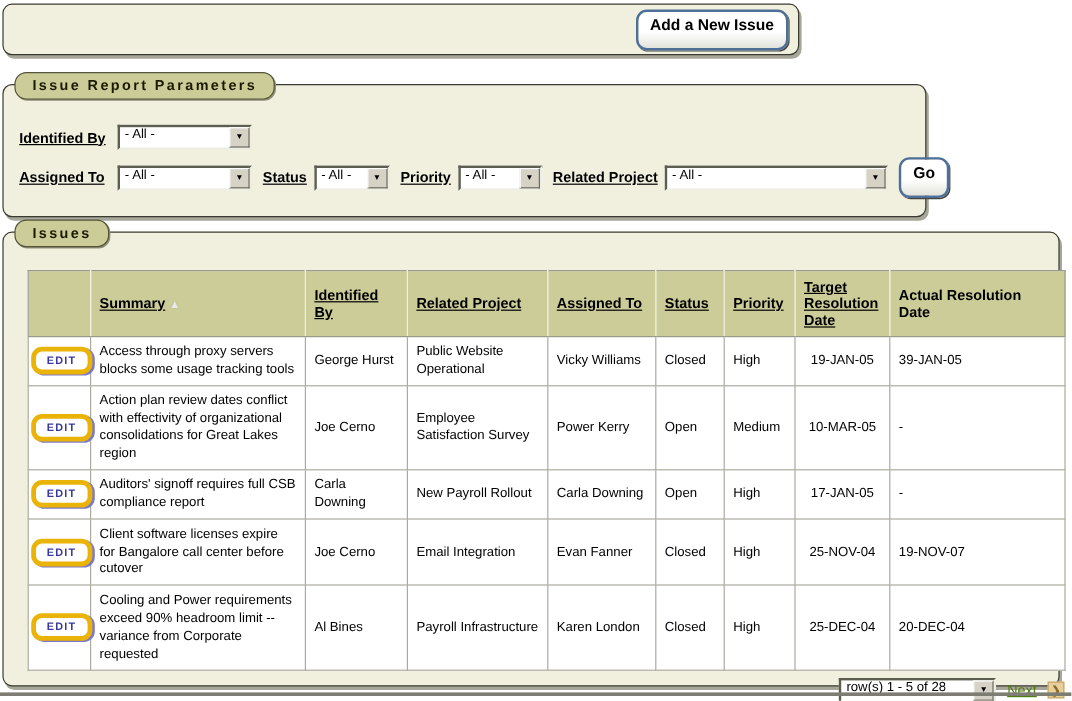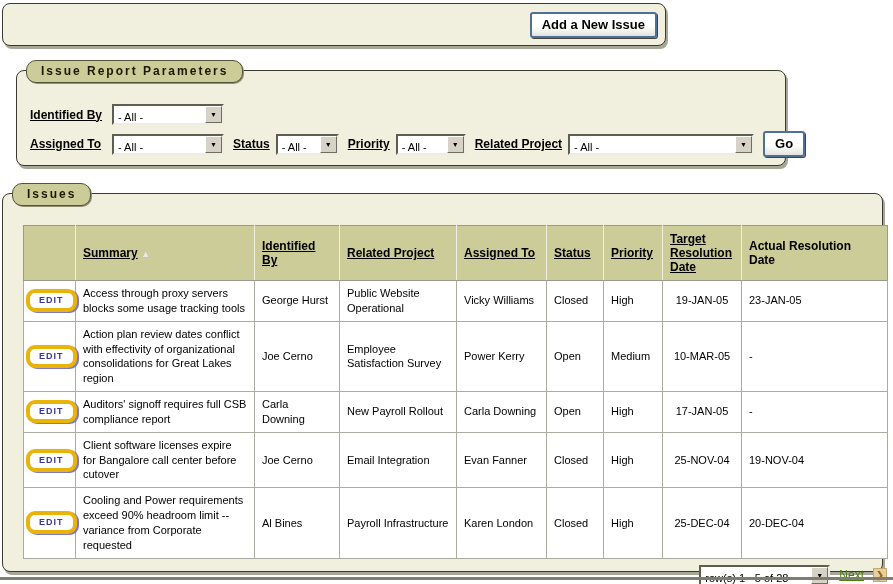--- a/index.html
+++ b/index.html
@@ -12,33 +12,33 @@
   .region-tab { position: absolute; top: -11px; left: 9px; background: #CCCC99;
     border: 1px solid #54543A; border-radius: 10px; padding: 3px 14px 4px;
     font-size: 12px; font-weight: bold; letter-spacing: 2px; color: #1A1A00;
     box-shadow: 1px 1px 0 #8F8F78; white-space: nowrap; }
 
   
   #region-toolbar { left: 2px; top: 3px; width: 664px; height: 43px;
     display: flex; align-items: center; justify-content: flex-end; padding-right: 8px; }
 
   .btn { background: linear-gradient(#ffffff 55%, #E3E3DC); border: 2px solid #4E6F97;
-    border-radius: 3px; font-family: "Liberation Sans", sans-serif; font-weight: bold;
-    font-size: 13px; color: #000; padding: 3px 10px 4px; cursor: pointer;
+    border-radius: 9px; font-family: "Liberation Sans", sans-serif; font-weight: bold;
+    font-size: 13px; color: #000; padding: 3px 10px 12px; cursor: pointer;
     box-shadow: 1px 1px 0 #44443C; white-space: nowrap; }
 
   
-  #region-params { left: 16px; top: 70px; width: 770px; height: 96px;
+  #region-params { left: 2px; top: 70px; width: 770px; height: 111px;
     padding: 33px 10px 10px 13px; }
   .param-row { display: flex; align-items: center; margin-bottom: 6px; }
   .param-label { font-size: 12px; font-weight: bold; text-decoration: underline;
     color: #000; margin-right: 6px; white-space: nowrap; cursor: pointer; }
   .param-group { display: flex; align-items: center; margin-right: 9px; }
 
-  .select { display: inline-flex; align-items: flex-end; justify-content: space-between;
+  .select { display: inline-flex; align-items: flex-start; justify-content: space-between;
     background: #fff; height: 21px; border: 2px solid;
     border-color: #5E5E50 #EDEDE1 #EDEDE1 #5E5E50; font-size: 11px; color: #000;
     padding-left: 4px; cursor: default; }
   .select .val { white-space: nowrap; overflow: hidden; }
   .select .arrow { width: 17px; height: 17px; margin-left: 4px; flex: 0 0 17px;
     background: #D6D2C6; border: 1px solid; border-color: #FFFFFF #6E6E60 #6E6E60 #FFFFFF;
     display: flex; align-items: center; justify-content: center; font-size: 7px; color: #000; }
 
   
   #region-issues { left: 2px; top: 193px; width: 881px; height: 379px;
@@ -173,21 +173,21 @@
         <td class="c-edit">
           <button class="edit-btn">EDIT</button>
         </td>
         <td>Access through proxy servers blocks some usage tracking tools</td>
         <td>George Hurst</td>
         <td>Public Website Operational</td>
         <td>Vicky Williams</td>
         <td>Closed</td>
         <td>High</td>
         <td class="c-target">19-JAN-05</td>
-        <td>23-JAN-05</td>
+        <td>39-JAN-05</td>
       </tr>
       <tr>
         <td class="c-edit">
           <button class="edit-btn">EDIT</button>
         </td>
         <td>Action plan review dates conflict with effectivity of organizational consolidations for Great Lakes region</td>
         <td>Joe Cerno</td>
         <td>Employee Satisfaction Survey</td>
         <td>Power Kerry</td>
         <td>Open</td>
@@ -212,21 +212,21 @@
         <td class="c-edit">
           <button class="edit-btn">EDIT</button>
         </td>
         <td>Client software licenses expire for Bangalore call center before cutover</td>
         <td>Joe Cerno</td>
         <td>Email Integration</td>
         <td>Evan Fanner</td>
         <td>Closed</td>
         <td>High</td>
         <td class="c-target">25-NOV-04</td>
-        <td>19-NOV-04</td>
+        <td>19-NOV-07</td>
       </tr>
       <tr>
         <td class="c-edit">
           <button class="edit-btn">EDIT</button>
         </td>
         <td>Cooling and Power requirements exceed 90% headroom limit -- variance from Corporate requested</td>
         <td>Al Bines</td>
         <td>Payroll Infrastructure</td>
         <td>Karen London</td>
         <td>Closed</td>

